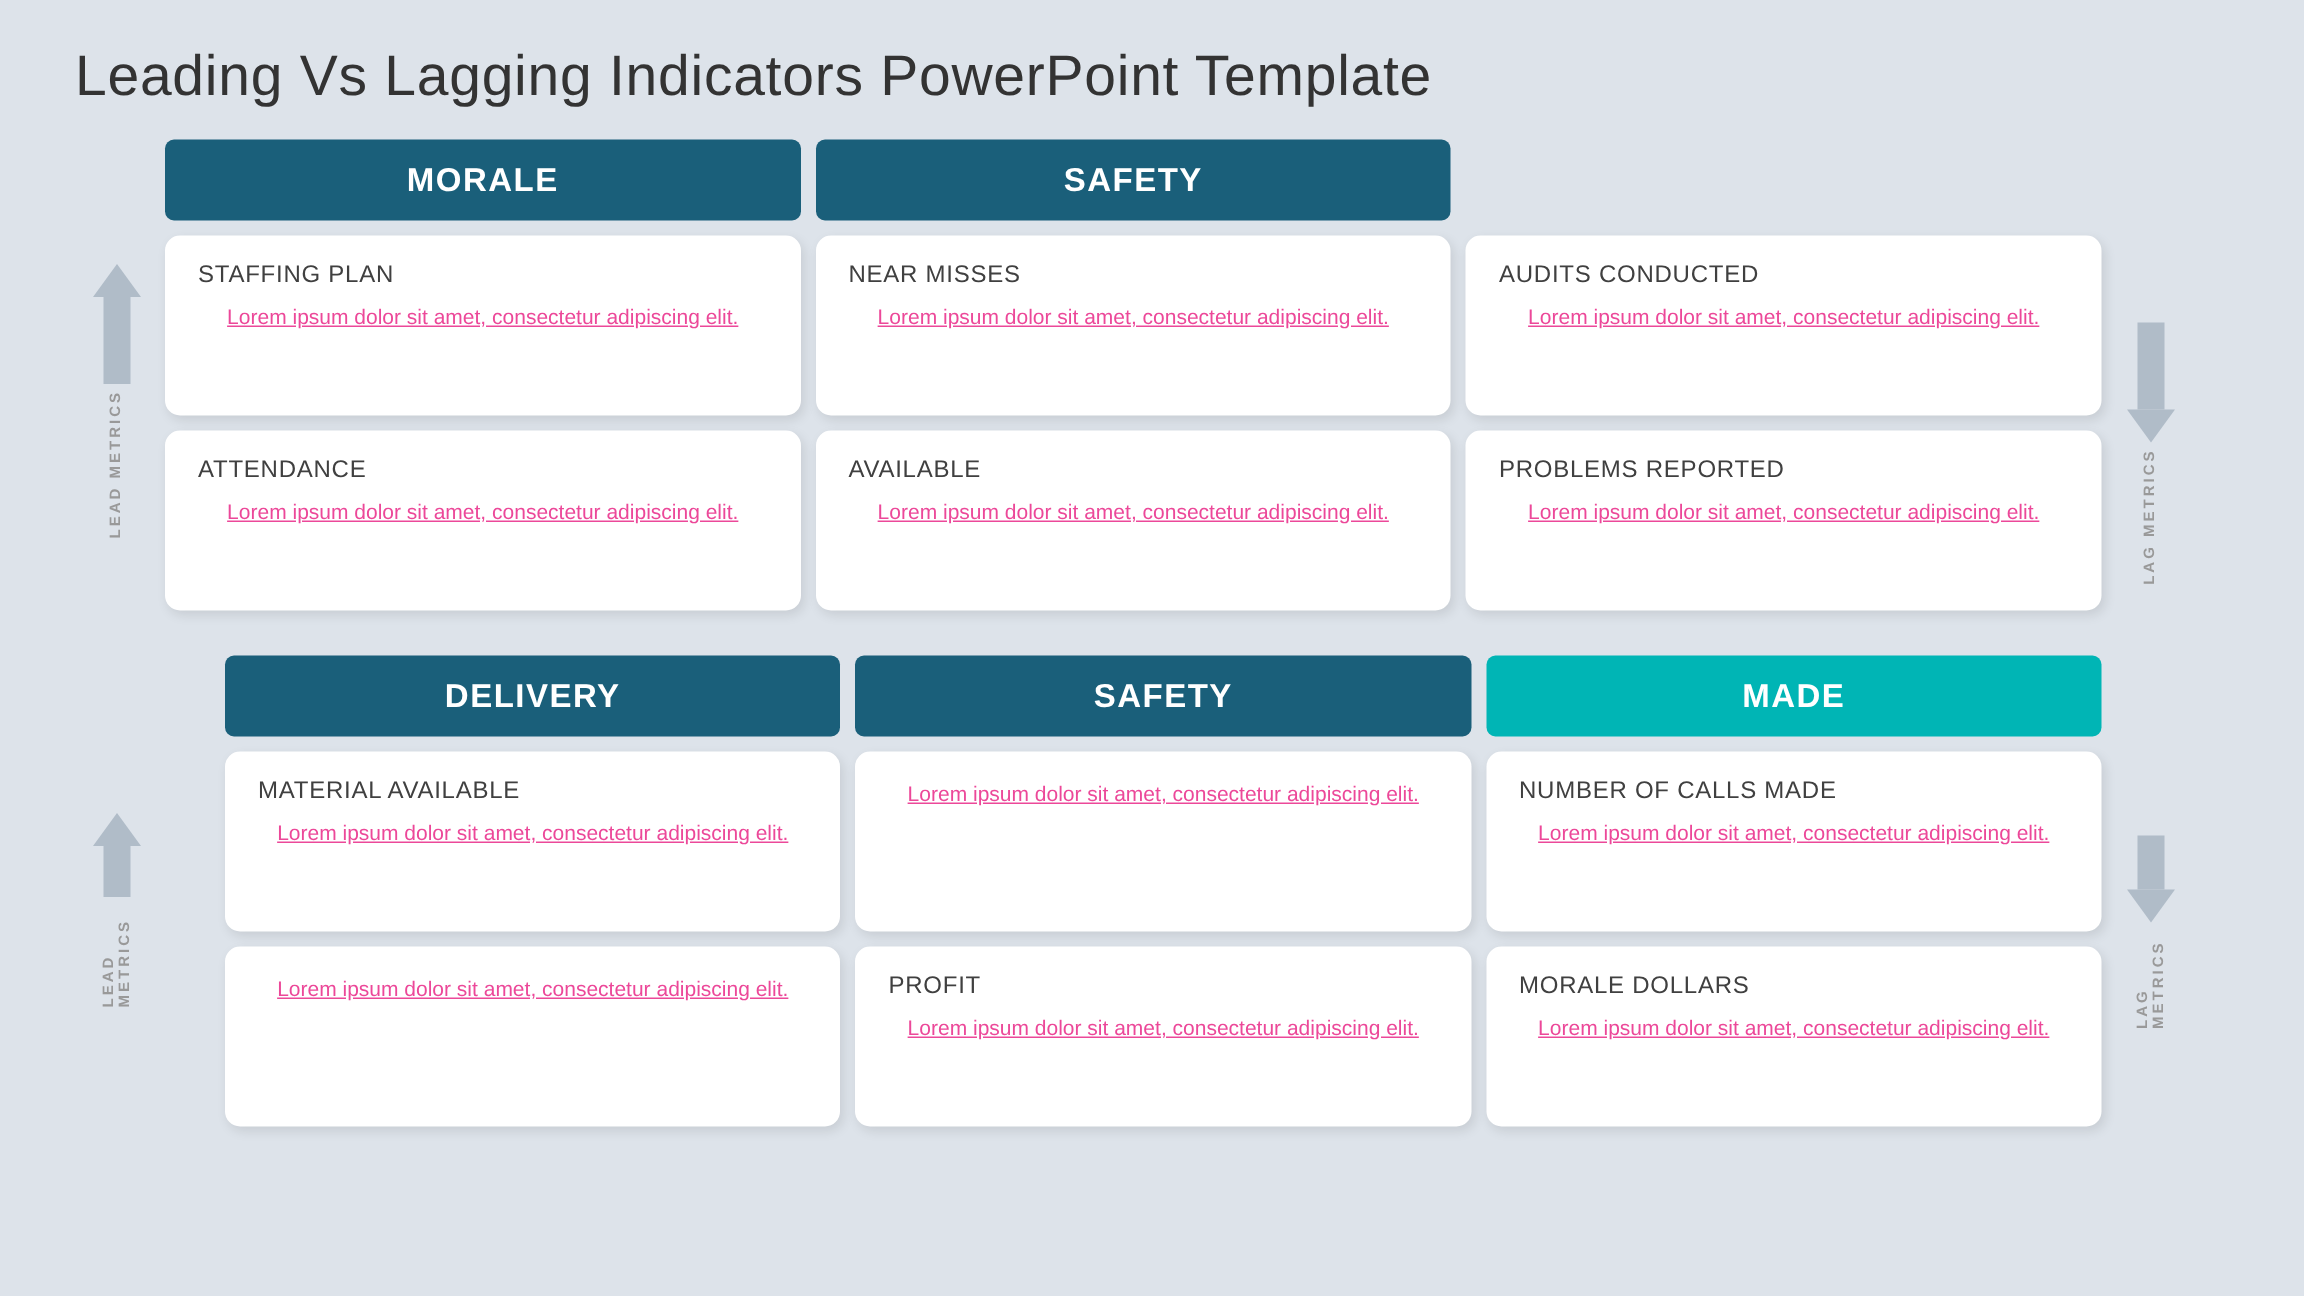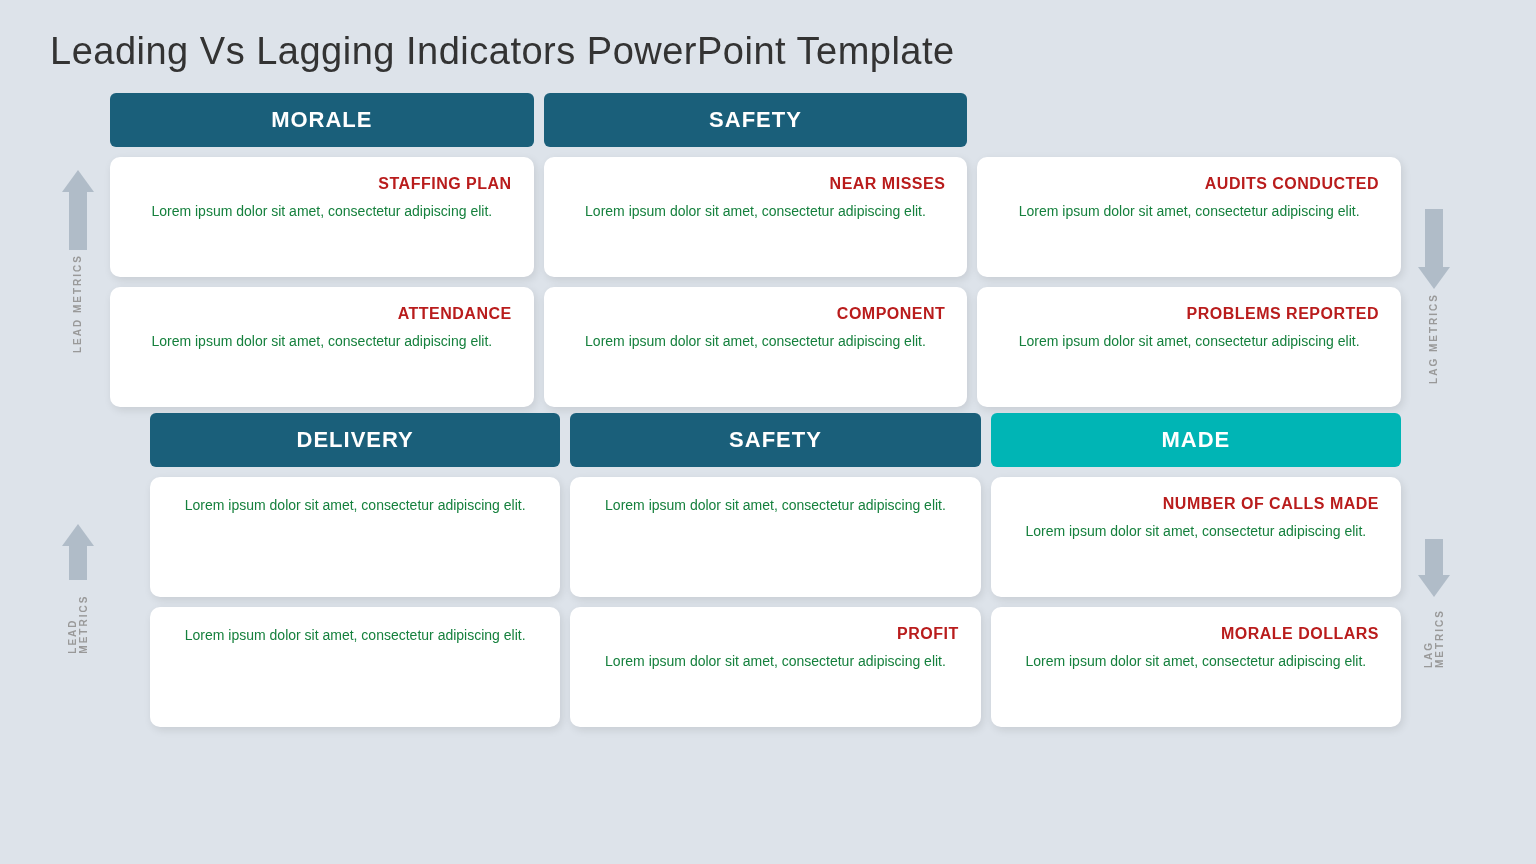--- a/index.html
+++ b/index.html
@@ -114,21 +114,21 @@
       width: 18px;
       flex: 1;
       background: #b0bcc8;
       order: -1;
     }
 
     .grid-area {
       flex: 1;
       display: flex;
       flex-direction: column;
-      gap: 0;
+      gap: 24px;
     }
 
     .half-grid {
       display: flex;
       flex-direction: column;
       gap: 10px;
     }
 
     .category-headers {
       display: grid;
@@ -166,31 +166,32 @@
       padding: 18px 22px 18px 22px;
       box-shadow: 2px 3px 8px rgba(0,0,0,0.1);
       display: flex;
       flex-direction: column;
       gap: 8px;
       min-height: 120px;
     }
 
     .card-title {
       font-size: 16px;
-      font-weight: 700;
-      color: #b91c1c;
+      font-weight: 400;
+      color: #404040;
       letter-spacing: 0.5px;
-      text-align: right;
+      text-align: left;
     }
 
     .card-text {
       font-size: 14px;
-      color: #15803d;
+      color: #ec4899;
       text-align: center;
       line-height: 1.5;
+      text-decoration: underline;
     }
   </style>
 </head>
 <body>
 
 <div class="slide">
   <div class="title">Leading Vs Lagging Indicators PowerPoint Template</div>
 
   <div class="main-layout">
 
@@ -235,39 +236,40 @@
             <div class="card-text">Lorem ipsum dolor sit amet, consectetur adipiscing elit.</div>
           </div>
         </div>
 
         <div class="cards-row">
           <div class="card">
             <div class="card-title">ATTENDANCE</div>
             <div class="card-text">Lorem ipsum dolor sit amet, consectetur adipiscing elit.</div>
           </div>
           <div class="card">
-            <div class="card-title">COMPONENT</div>
+            <div class="card-title">AVAILABLE</div>
             <div class="card-text">Lorem ipsum dolor sit amet, consectetur adipiscing elit.</div>
           </div>
           <div class="card">
             <div class="card-title">PROBLEMS REPORTED</div>
             <div class="card-text">Lorem ipsum dolor sit amet, consectetur adipiscing elit.</div>
           </div>
         </div>
       </div>
 
       <div class="half-grid" style="margin-top:6px;margin-left:40px;">
         <div class="category-headers">
           <div class="category-header header-dark">DELIVERY</div>
           <div class="category-header header-dark">SAFETY</div>
           <div class="category-header header-teal">MADE</div>
         </div>
 
         <div class="cards-row">
           <div class="card">
+            <div class="card-title">MATERIAL AVAILABLE</div>
             <div class="card-text">Lorem ipsum dolor sit amet, consectetur adipiscing elit.</div>
           </div>
           <div class="card">
             <div class="card-text">Lorem ipsum dolor sit amet, consectetur adipiscing elit.</div>
           </div>
           <div class="card">
             <div class="card-title">NUMBER OF CALLS MADE</div>
             <div class="card-text">Lorem ipsum dolor sit amet, consectetur adipiscing elit.</div>
           </div>
         </div>

